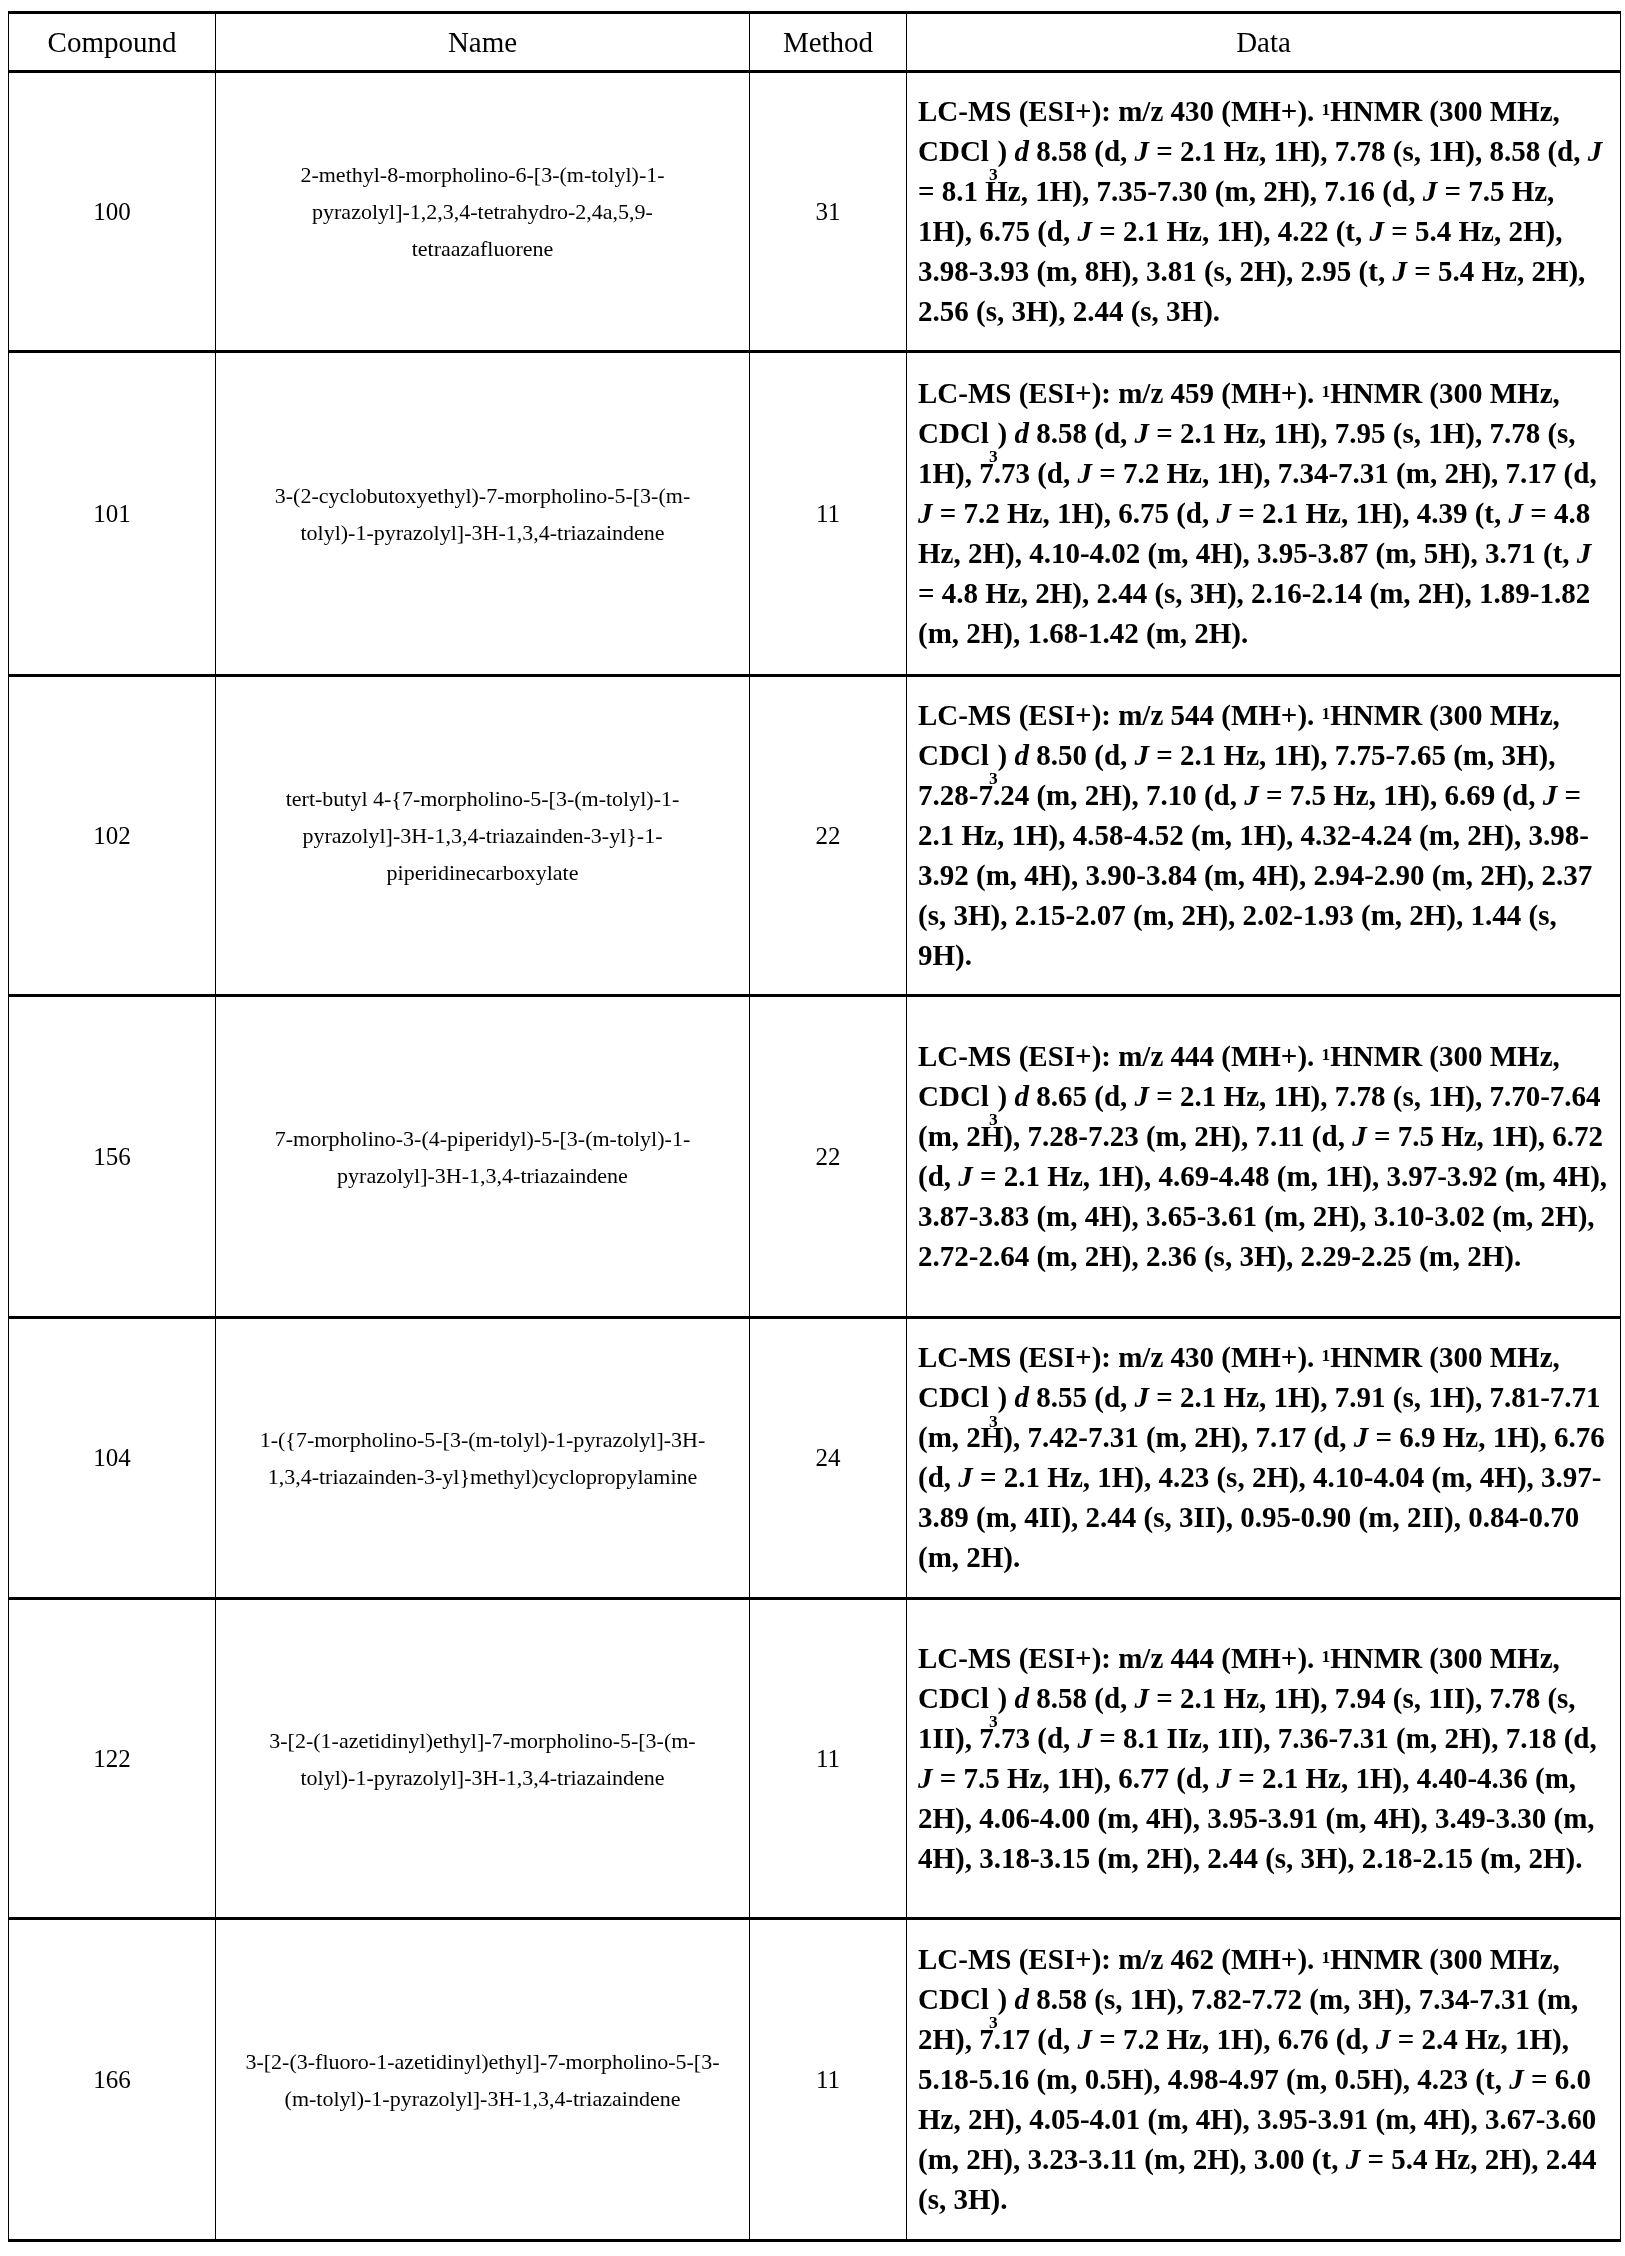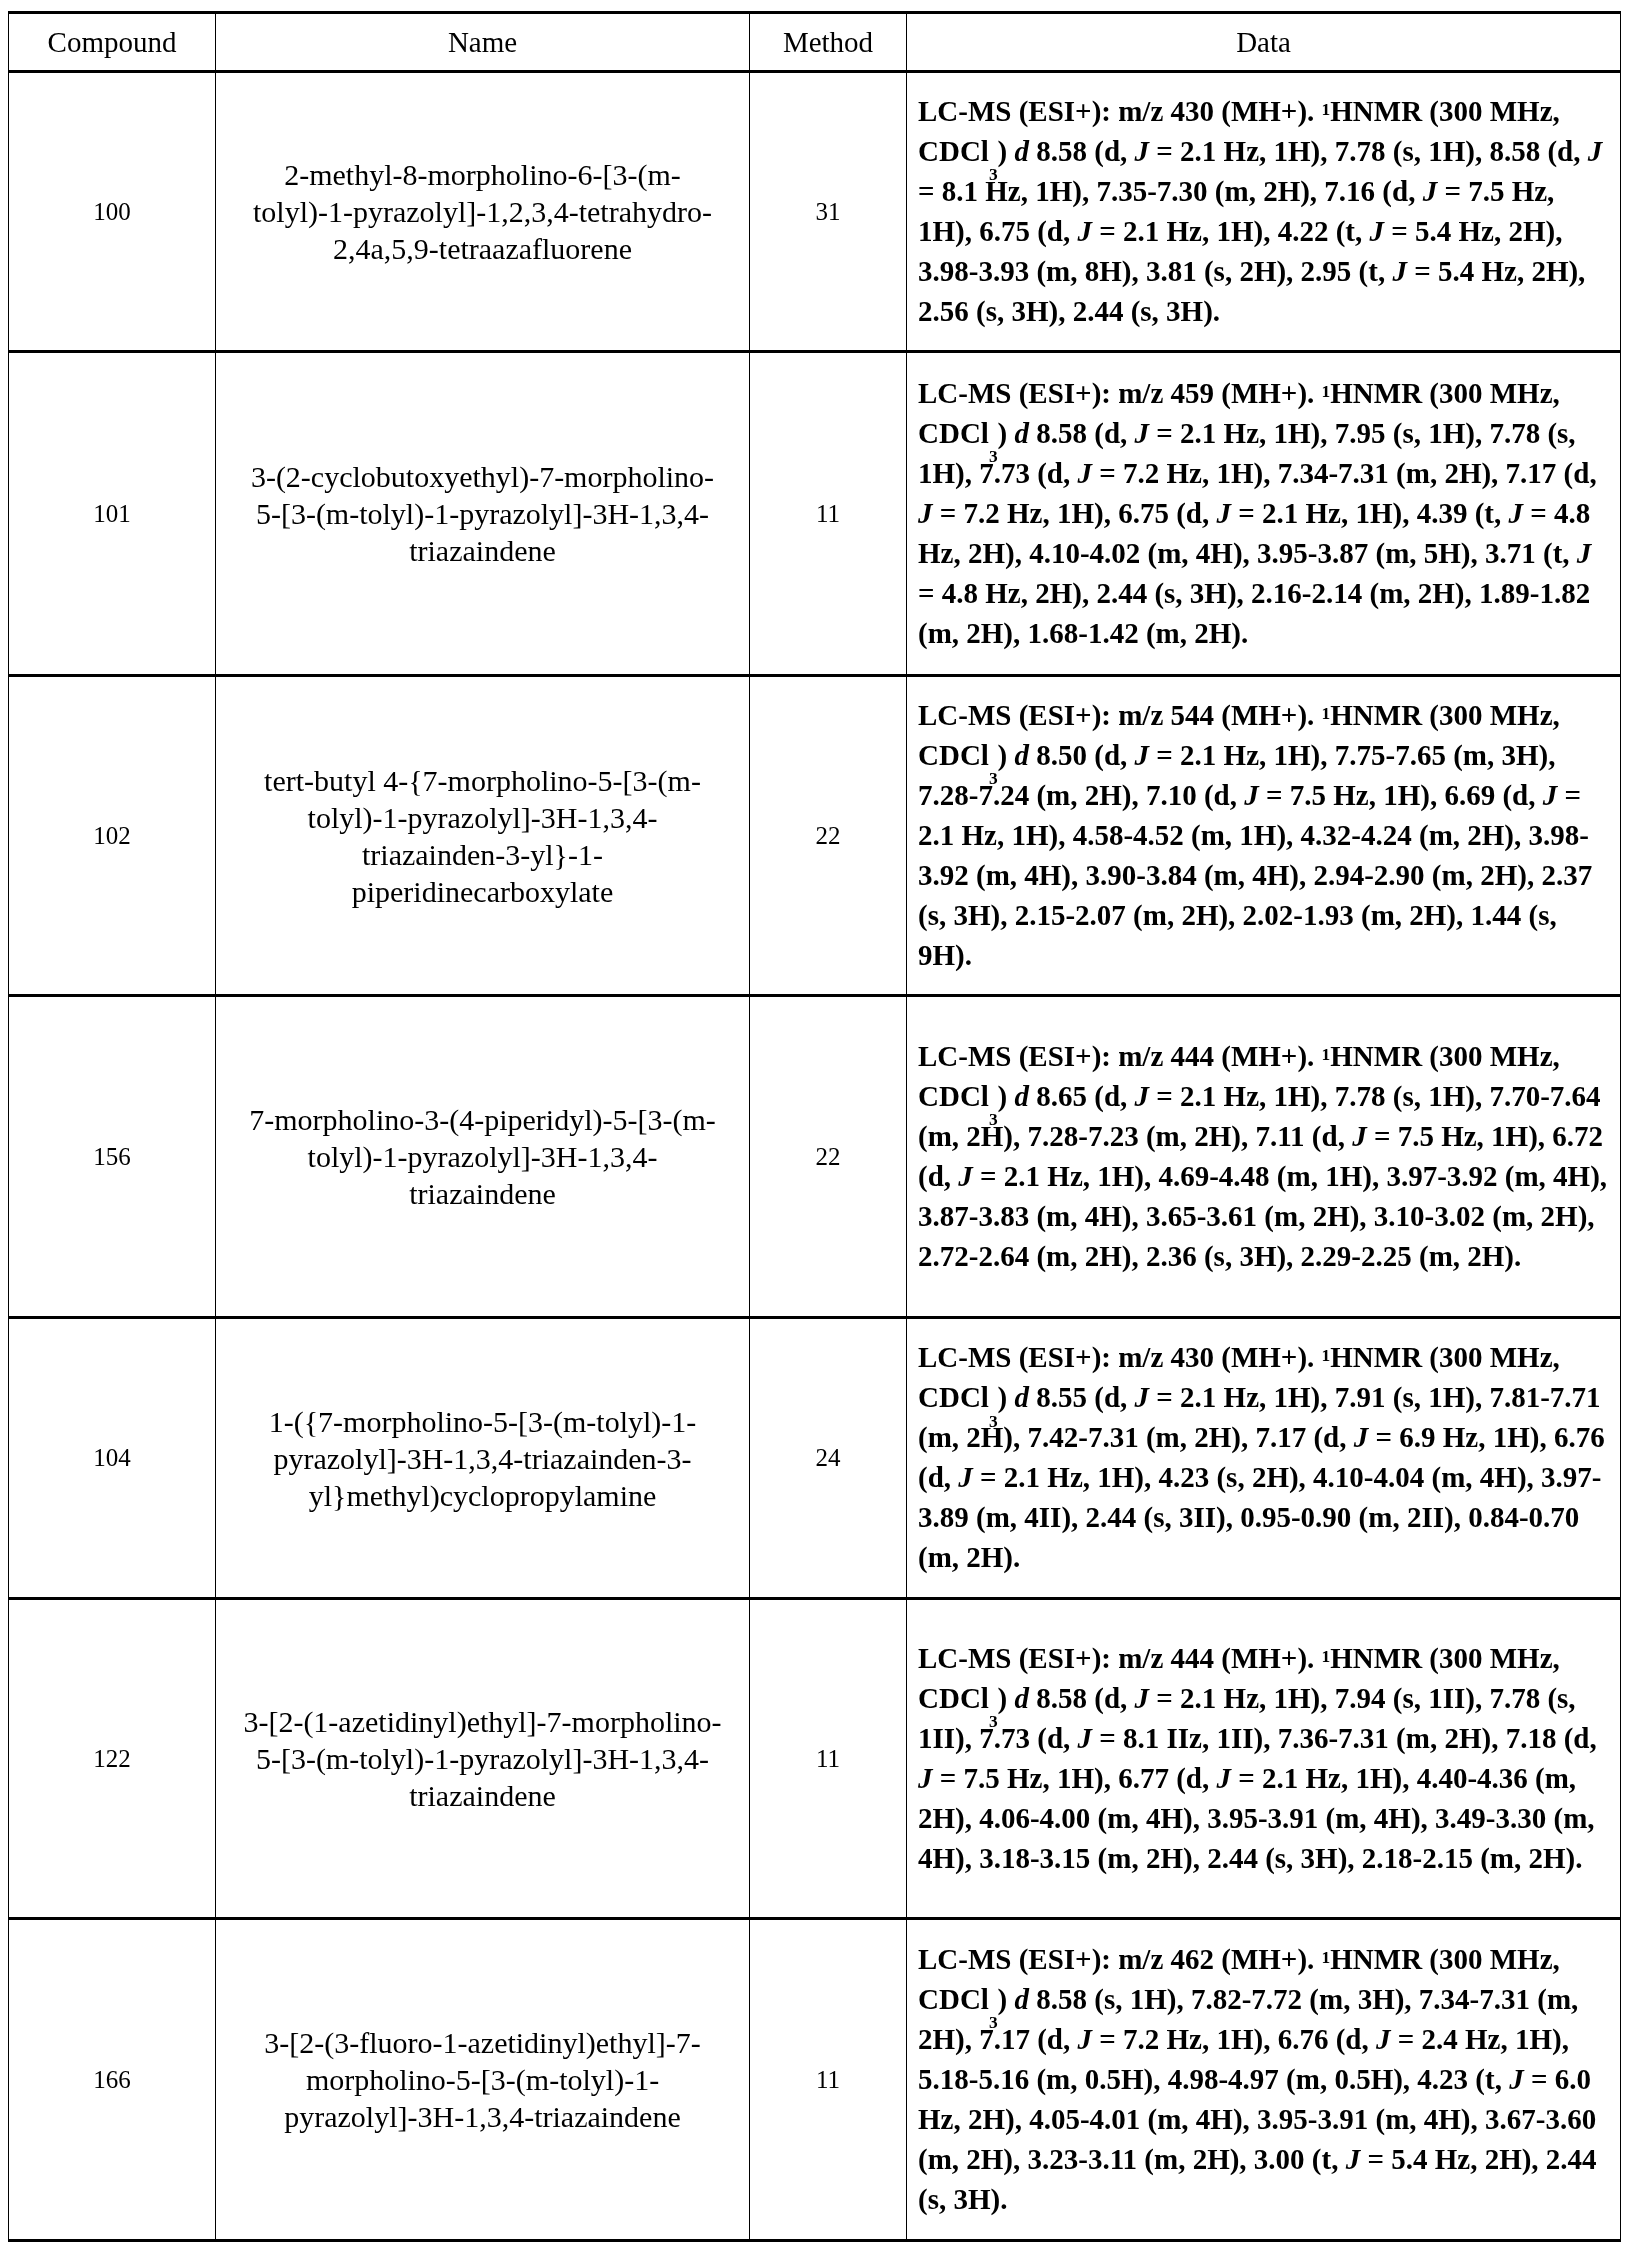--- a/index.html
+++ b/index.html
@@ -14,21 +14,21 @@
   col.c1 { width: 207px; }
   col.c2 { width: 534px; }
   col.c3 { width: 157px; }
   col.c4 { width: 714px; }
   th, td { border-left: 1.8px solid #000; border-right: 1.8px solid #000; padding: 0; vertical-align: middle; }
   thead th { height: 56px; font-weight: normal; font-size: 29px; text-align: center;
              border-bottom: 3.7px solid #000; }
   tbody tr.row { border-bottom: 3.7px solid #000; }
   tbody tr.row:last-child { border-bottom: none; }
   td.num, td.method { text-align: center; font-size: 25px; }
-  td.name { text-align: center; font-size: 30px; line-height: 37px; padding: 0 25.6px; }
+  td.name { text-align: center; font-size: 22px; line-height: 37px; padding: 0 25.6px; }
   td.data { text-align: left; font-size: 29px; line-height: 40px; padding: 5.5px 11px 7.3px 11px; font-weight: bold; }
   sup { font-size: 17.4px; vertical-align: top; position: relative; top: -1.8px; }
   sub { font-size: 17.4px; vertical-align: bottom; position: relative; top: 3.7px; line-height: 0; }
   .it { font-style: italic; }
 </style>
 </head>
 <body>
 
 <table class="compounds">
   <colgroup>

